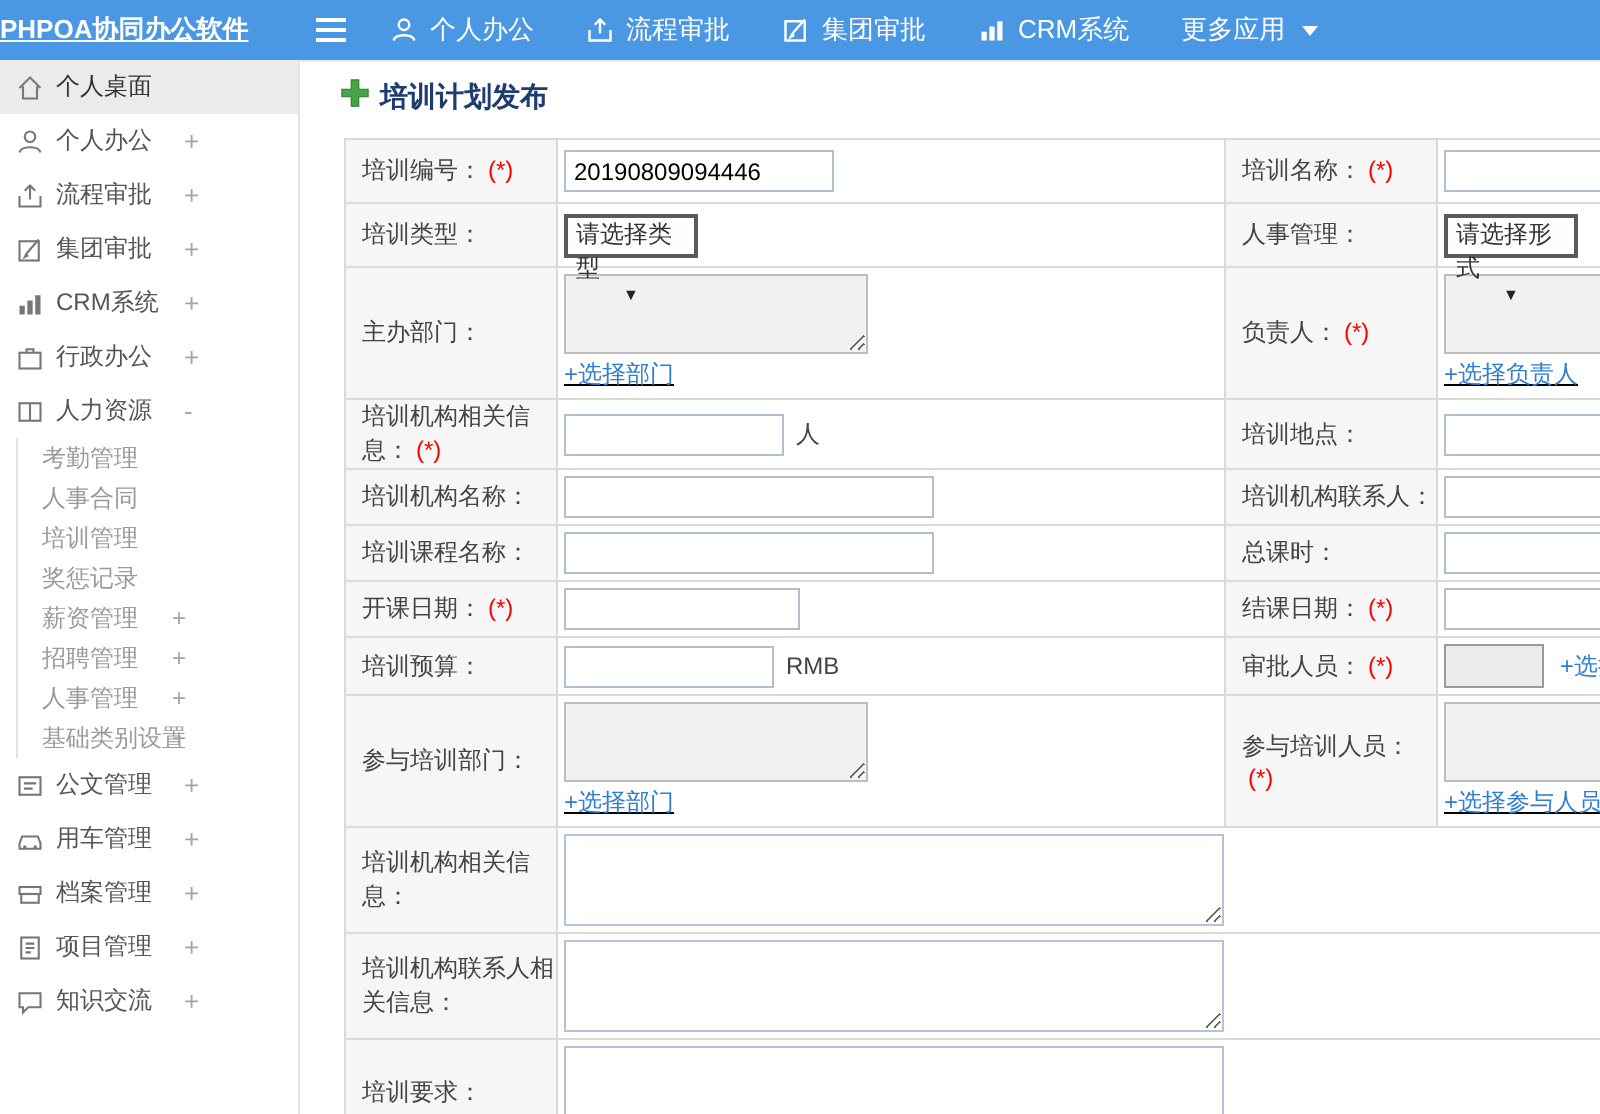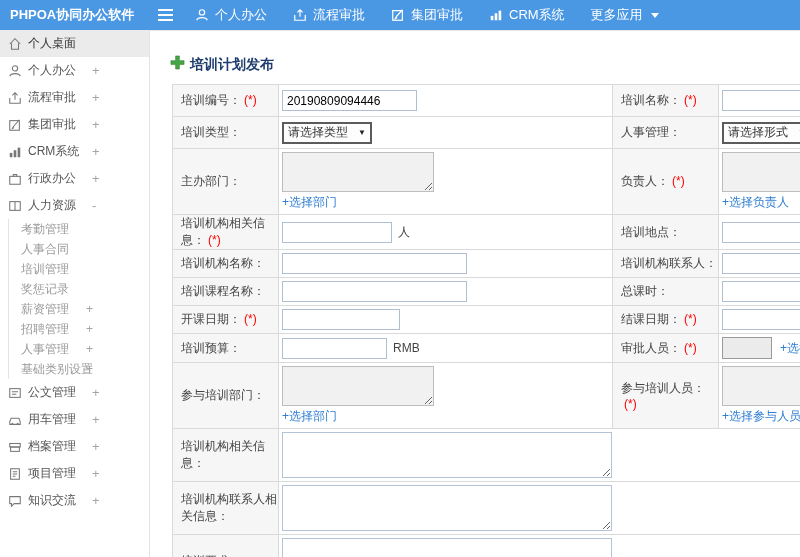--- a/index.html
+++ b/index.html
@@ -2,21 +2,21 @@
 <html><head>
 <meta charset="utf-8">
 <style>
   * { margin:0; padding:0; box-sizing:border-box; }
   html,body { width:800px; height:557px; overflow:hidden; background:#fff;
               font-family:"Liberation Sans","DejaVu Sans",sans-serif; }
 
   
   .topbar { position:absolute; left:0; top:0; width:800px; height:30px;
             background:#4a97e4; display:flex; align-items:center; z-index:5; }
-  .brand { width:150px; padding-left:10px; color:#fff; font-size:13px; font-weight:bold; }
+  .brand { width:150px; color:#fff; font-size:13px; font-weight:bold;text-decoration:underline; }
   .hamburger { margin:0 22px 0 8px; display:flex; flex-direction:column; gap:3px; cursor:pointer; }
   .hamburger i { display:block; width:15px; height:2px; background:#fff; }
   .topnav { display:flex; align-items:center; gap:26px; }
   .nav-item { display:flex; align-items:center; gap:6px; color:#fff; font-size:13px;
               cursor:pointer; text-decoration:none; }
   .nav-item svg { display:block; }
   .caret { width:0; height:0; border-left:4px solid transparent; border-right:4px solid transparent;
            border-top:5px solid #fff; margin-left:2px; }
 
   
@@ -28,49 +28,49 @@
   .side-item .icn { width:14px; height:14px; margin-right:6px; display:inline-flex; }
   .side-item .tog { position:absolute; left:92px; color:#a5a5a5; font-size:13px; }
   .sub-group { margin-left:8px; border-left:1px solid #e4e4e4; }
   .sub-item { position:relative; height:20px; line-height:20px; padding-left:12px;
               color:#9a9a9a; cursor:pointer; }
   .sub-item .tog { position:absolute; left:77px; color:#a5a5a5; font-size:12px; }
 
   
   .content { position:absolute; left:150px; top:30px; right:0; bottom:0;
              background:#fff; overflow:hidden; border-top:1px solid #e8e8e8; }
-  .title-row { display:flex; align-items:center; gap:5px; margin:24px 0 10px 20px; }
+  .title-row { display:flex; align-items:center; gap:5px; margin:8px 0 10px 20px; }
   .title-row h1 { font-size:14px; color:#1e3c6e; font-weight:bold; }
 
   table.form { border-collapse:collapse; table-layout:fixed; width:990px; margin-left:22px;
                font-size:12px; }
   table.form td { border:1px solid #dadada; vertical-align:middle; }
   td.lab { background:#f6f6f6; color:#444; padding-left:8px; }
   td.fld { background:#fff; padding:3px 0 3px 3px; }
   .req { color:#ff0000; margin-left:3px; }
   tr.h32 td { height:32px; } tr.h27 td { height:27px; }
   tr.h64 td { height:64px; } tr.h50 td { height:50px; }
 
   input.inp { height:21px; border:1px solid #b0bfd0; font-size:12px; padding:1px 4px;
               background:#fff; font-family:inherit; }
   .w135{width:135px;} .w110{width:110px;} .w185{width:185px;} .w118{width:118px;}
   .w105{width:105px;} .w150{width:150px;}
   input.approver { width:50px; height:22px; background:#ebebeb; border:1px solid #9a9a9a; }
   .suffix { color:#444; margin-left:6px; }
 
   .selectbox { display:inline-flex; align-items:center; justify-content:space-between;
-               width:90px; height:22px; border:2px solid #5b5b5b; background:#fdfdfd;
-               padding:0 4px; color:#333; cursor:pointer; }
+               width:67px; height:22px; border:2px solid #5b5b5b; background:#fdfdfd;
+               padding:0 4px; color:#333; cursor:pointer;flex-direction:column; }
   .selectbox .arrow { font-size:8px; color:#222; }
 
   textarea.ta { display:block; resize:both; font-family:inherit; font-size:12px; padding:2px; }
   textarea.grey { width:152px; height:40px; background:#f1f1f1; border:1px solid #bdbdbd; }
   textarea.white { width:330px; height:46px; background:#fff; border:1px solid #b4c3d6; }
   .lnk { color:#2f7ed2; text-decoration:none; font-size:12px; cursor:pointer; }
-  td .lnk-row { margin-top:2px; }
+  td .lnk-row { margin-top:2px;text-decoration:underline; }
   .inline-lnk { margin-left:8px; }
 </style>
 </head>
 <body>
 
 <div class="topbar">
   <div class="brand">PHPOA协同办公软件</div>
   <span class="hamburger">
       <i></i>
       <i></i>

